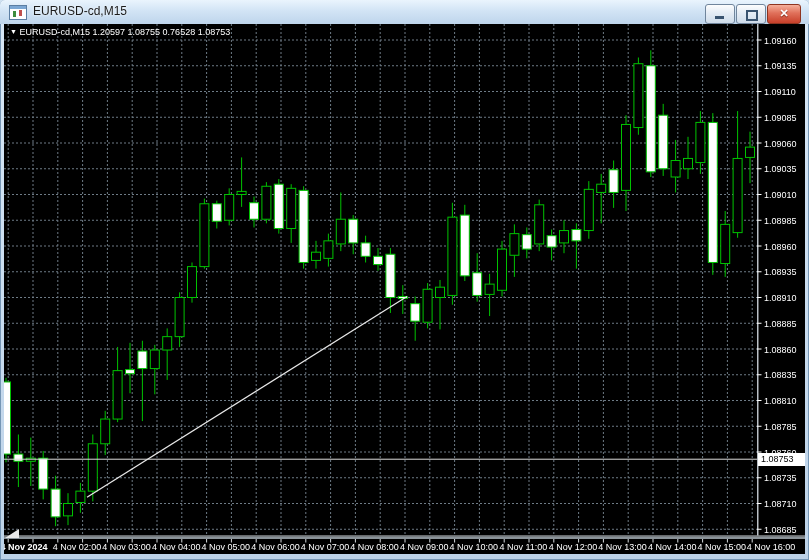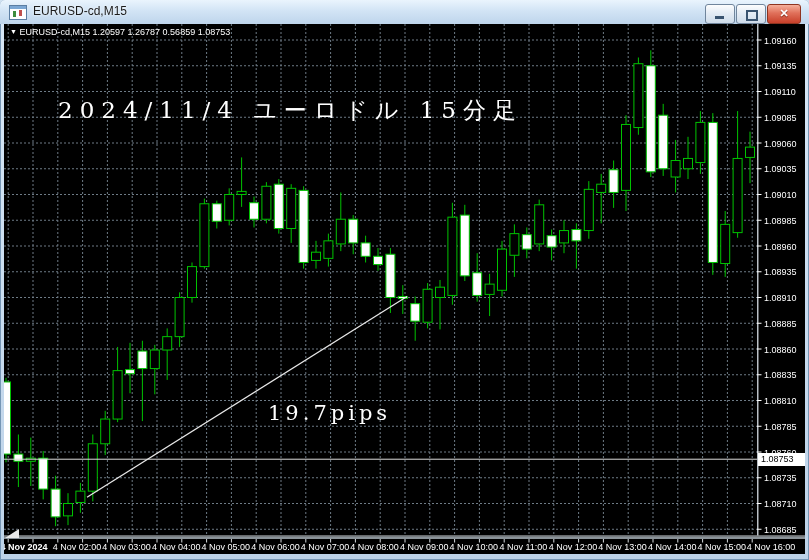--- a/index.html
+++ b/index.html
@@ -318,21 +318,19 @@
         <text x="420.2" y="526" fill="#ffffff" font-size="9px" text-anchor="middle" font-family="&quot;Liberation Sans&quot;,sans-serif" font-weight="normal">4 Nov 09:00</text>
         <text x="469.8" y="526" fill="#ffffff" font-size="9px" text-anchor="middle" font-family="&quot;Liberation Sans&quot;,sans-serif" font-weight="normal">4 Nov 10:00</text>
         <text x="519.4" y="526" fill="#ffffff" font-size="9px" text-anchor="middle" font-family="&quot;Liberation Sans&quot;,sans-serif" font-weight="normal">4 Nov 11:00</text>
         <text x="569" y="526" fill="#ffffff" font-size="9px" text-anchor="middle" font-family="&quot;Liberation Sans&quot;,sans-serif" font-weight="normal">4 Nov 12:00</text>
         <text x="618.6" y="526" fill="#ffffff" font-size="9px" text-anchor="middle" font-family="&quot;Liberation Sans&quot;,sans-serif" font-weight="normal">4 Nov 13:00</text>
         <text x="668.2" y="526" fill="#ffffff" font-size="9px" text-anchor="middle" font-family="&quot;Liberation Sans&quot;,sans-serif" font-weight="normal">4 Nov 14:00</text>
         <text x="717.8" y="526" fill="#ffffff" font-size="9px" text-anchor="middle" font-family="&quot;Liberation Sans&quot;,sans-serif" font-weight="normal">4 Nov 15:00</text>
         <text x="767" y="526" fill="#ffffff" font-size="9px" text-anchor="middle" font-family="&quot;Liberation Sans&quot;,sans-serif" font-weight="normal">4 Nov 16:00</text>
       </svg>
 
-    <div class="ohlc"><span class="tri">▼</span> <span>EURUSD-cd,M15</span> <span>1.20597</span> <span>1.26787</span> <span>0.56859</span> <span>1.08753</span></div>
-
-    <div class="ann headline">2024/11/4 ユーロドル 15分足</div>
-    <div class="ann pips">19.7pips</div>
+    <div class="ohlc"><span class="tri">▼</span> <span>EURUSD-cd,M15</span> <span>1.20597</span> <span>1.08755</span> <span>0.76528</span> <span>1.08753</span></div>
+
 
     <div class="price-tag" id="priceTag" style="top: 428.71px;">1.08753</div>
     <div class="nav-tri"></div>
   </div>
 </div>
 
 </body></html>

